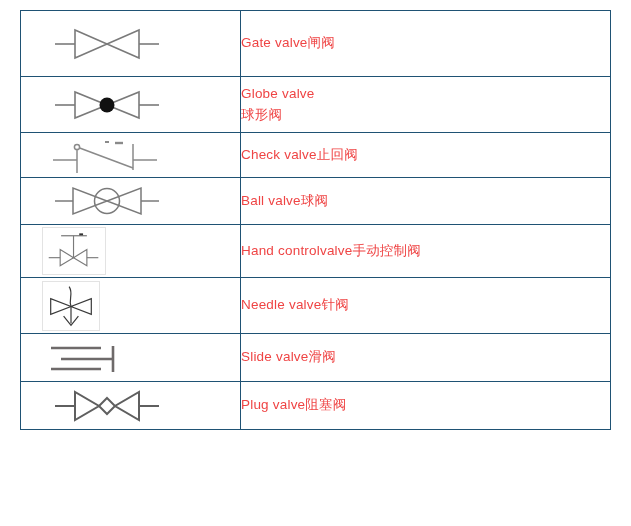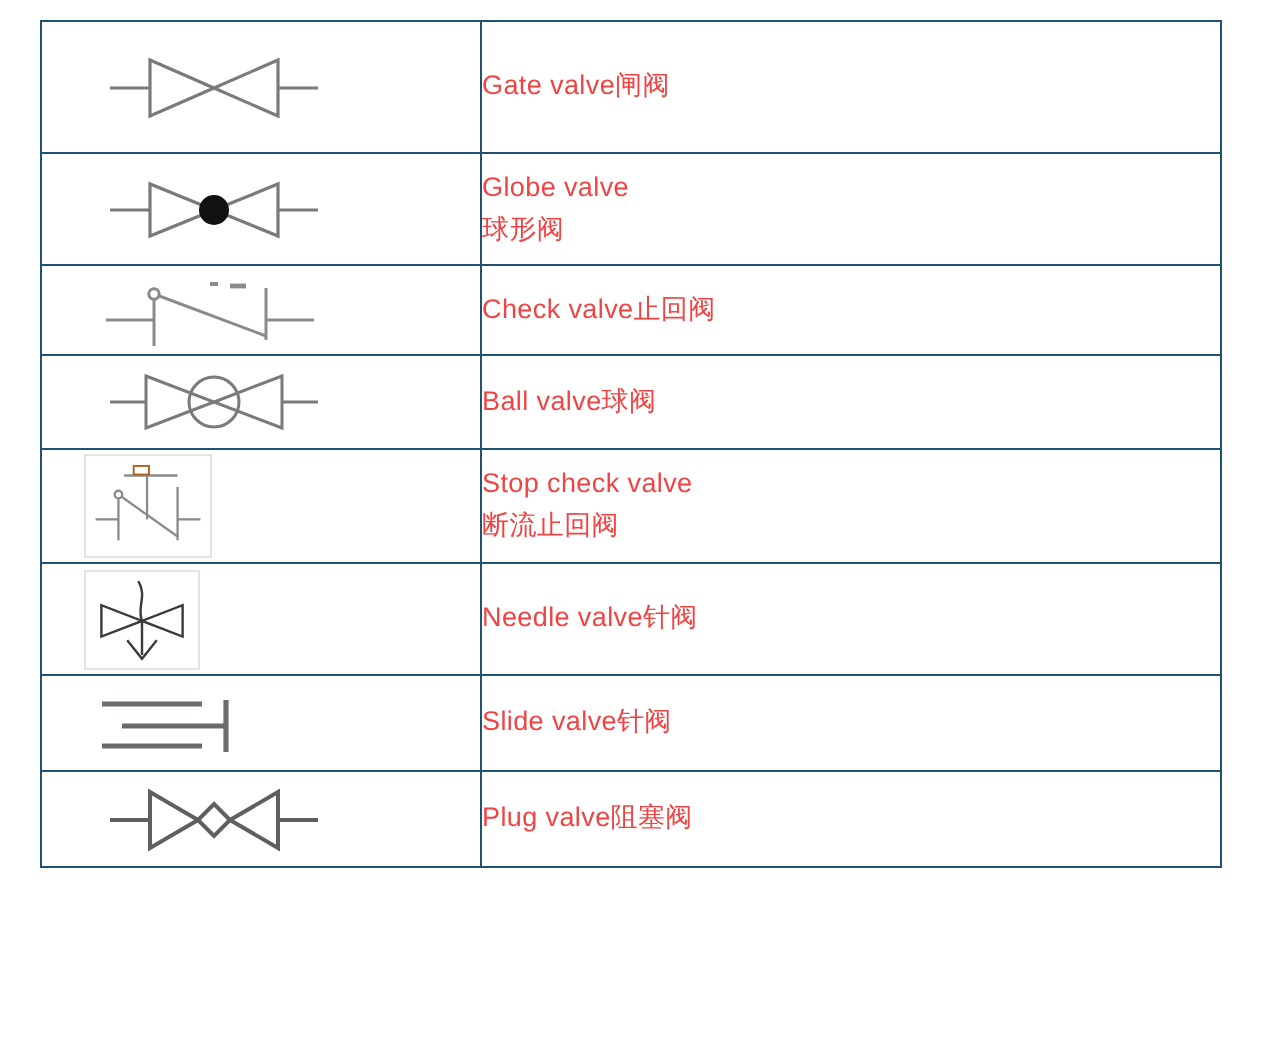--- a/index.html
+++ b/index.html
@@ -130,44 +130,41 @@
               <circle cx="64" cy="20" r="12.5"></circle>
             </g>
           </svg>
         </span>
       </td>
       <td class="label-cell">
         <span class="label-line">Ball valve球阀</span>
       </td>
     </tr>
 
-
-    <tr style="height:57px">
+    <tr style="height:53px">
       <td class="symbol-cell">
         <span class="sym-wrap framed" style="width:62px">
-          <svg width="62" height="50" viewBox="0 0 130 104">
-            <g stroke="#8a8a8a" stroke-width="2.4" fill="none">
-              <path d="M10 66 H34"></path>
-              <path d="M34 40 L34 88"></path>
-              <path d="M34 40 L96 84"></path>
-              <path d="M96 32 L96 88"></path>
-              <path d="M96 66 H120"></path>
-              <path d="M64 66 L64 20"></path>
-              <path d="M40 20 H96" stroke-width="2.6"></path>
-              <circle cx="34" cy="40" r="4" fill="#ffffff"></circle>
-            </g>
-            <rect x="50" y="10" width="16" height="9" fill="none" stroke="#b06020" stroke-width="2"></rect>
-          </svg>
-        </span>
-      </td>
-      <td class="label-cell">
-        <span class="label-line">Stop check valve</span>
-        <span class="label-line">断流止回阀</span>
-      </td>
-    </tr>
+          <svg width="62" height="46" viewBox="0 0 130 96">
+            <g stroke="#7a7a7a" stroke-width="2.4" fill="none">
+              <path d="M12 62 H36"></path>
+              <path d="M36 45 L36 79 L64 62 Z"></path>
+              <path d="M92 45 L92 79 L64 62 Z"></path>
+              <path d="M92 62 H116"></path>
+              <path d="M64 62 L64 16"></path>
+              <path d="M38 16 H92" stroke-width="2.6"></path>
+            </g>
+            <rect x="76" y="11" width="8" height="4" fill="#333333"></rect>
+          </svg>
+        </span>
+      </td>
+      <td class="label-cell">
+        <span class="label-line">Hand controlvalve手动控制阀</span>
+      </td>
+    </tr>
+
 
     <tr style="height:56px">
       <td class="symbol-cell">
         <span class="sym-wrap framed" style="width:56px">
           <svg width="56" height="48" viewBox="0 0 120 104">
             <g stroke="#3a3a3a" stroke-width="2.6" fill="none">
               <path d="M16 36 L16 70 L60 53 Z"></path>
               <path d="M104 36 L104 70 L60 53 Z"></path>
               <path d="M56 10 C 66 26, 54 38, 60 53 L60 90"></path>
               <path d="M44 74 L60 94 L76 74"></path>
@@ -187,21 +184,21 @@
             <g stroke="#6e6a6a" stroke-width="2.6" fill="none">
               <path d="M8 8 H58"></path>
               <path d="M8 29 H58"></path>
               <path d="M18 19 H70"></path>
               <path d="M70 6 L70 32"></path>
             </g>
           </svg>
         </span>
       </td>
       <td class="label-cell">
-        <span class="label-line">Slide valve针阀</span>
+        <span class="label-line">Slide valve滑阀</span>
       </td>
     </tr>
 
     <tr style="height:48px">
       <td class="symbol-cell">
         <span class="sym-wrap">
           <svg width="130" height="40" viewBox="0 0 130 40">
             <g stroke="#5f5f5f" stroke-width="2" fill="none">
               <path d="M12 20 H32"></path>
               <path d="M32 6 L32 34 L56 20 Z"></path>

